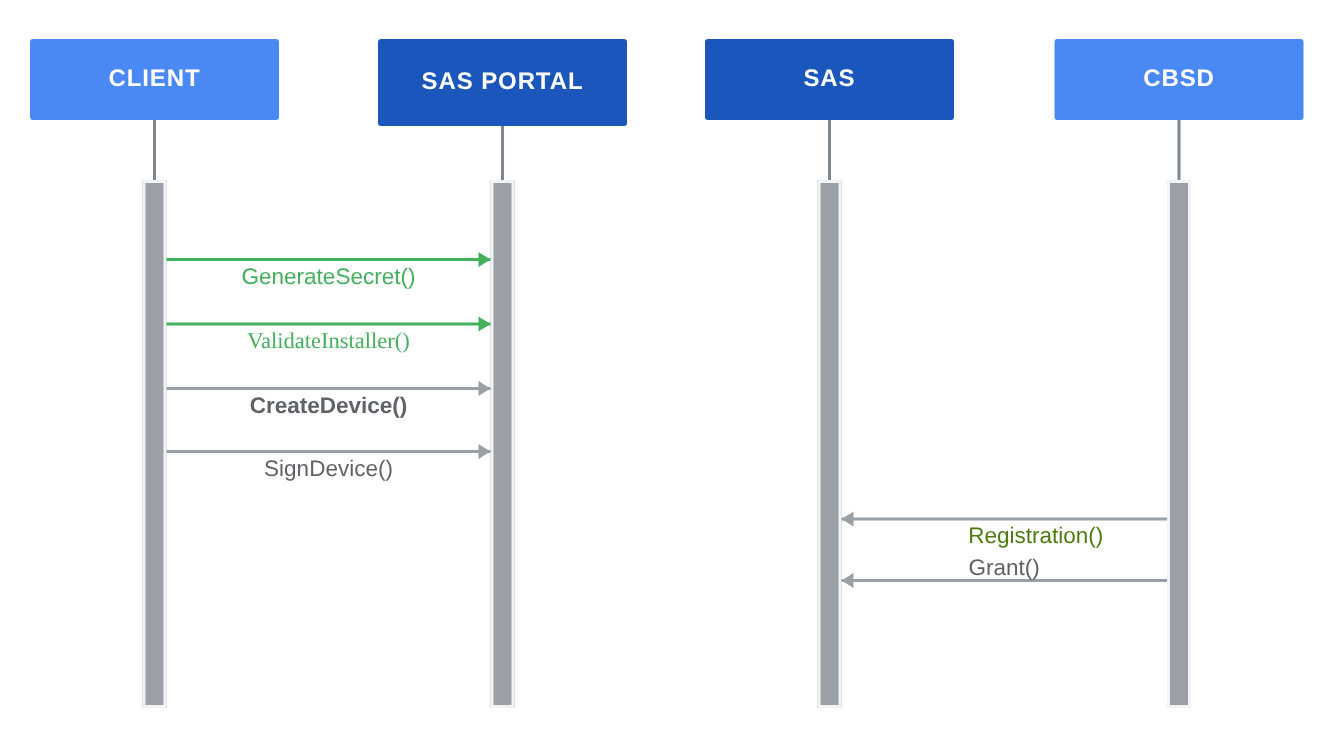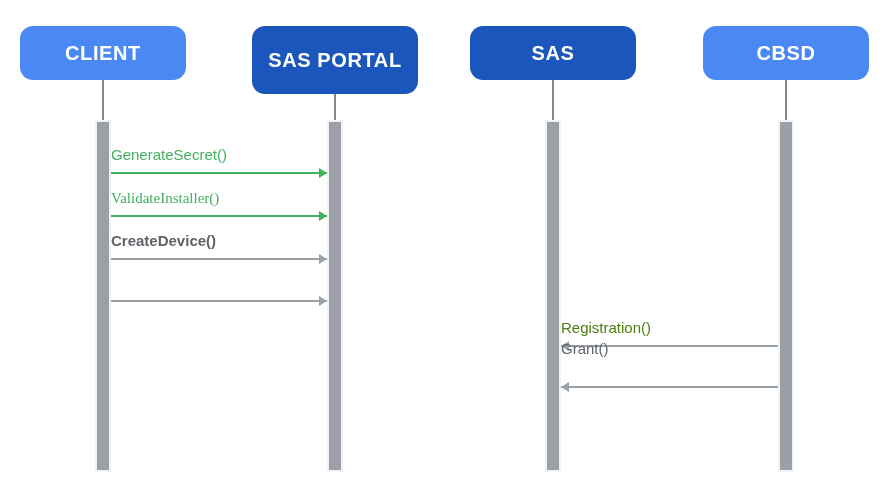--- a/index.html
+++ b/index.html
@@ -15,27 +15,27 @@
     width: 883px;
     height: 497px;
     background: #ffffff;
     overflow: hidden;
   }
 
   
   .participant {
     position: absolute;
     box-sizing: border-box;
-    border-radius: 13px;
+    border-radius: 2px;
     display: flex;
     align-items: center;
     justify-content: center;
     color: #ffffff;
     font-weight: bold;
-    font-size: 20px;
+    font-size: 16px;
     letter-spacing: 0.6px;
     white-space: nowrap;
   }
 
   
   .lifeline {
     position: absolute;
     width: 2px;
     background: #7e868f;
   }
@@ -57,22 +57,23 @@
     position: absolute;
     width: 0;
     height: 0;
     border-top: 5px solid transparent;
     border-bottom: 5px solid transparent;
   }
   .msg-label {
     position: absolute;
     font-size: 15px;
     white-space: nowrap;
-    text-align: left;
+    text-align: center;
     line-height: 18px;
+    margin-top: 30px;
   }
 </style>
 </head>
 <body>
 
 <div id="canvas" style="width: 883px; height: 497px; background: rgb(255, 255, 255);">
   <div id="lifelines-layer">
       <div class="lifeline" style="left: 102px; top: 80px; height: 40px; background: rgb(126, 134, 143);"></div>
       <div class="activation" style="left: 95px; top: 120px; width: 16px; height: 352px; background: rgb(154, 160, 166);"></div>
       <div class="lifeline" style="left: 334px; top: 80px; height: 40px; background: rgb(126, 134, 143);"></div>
@@ -94,31 +95,32 @@
         <div class="msg-label" style="left: 111px; width: 216px; top: 189px; color: rgb(67, 176, 92); font-family: Liberation Serif, serif;">ValidateInstaller()</div>
       </div>
       <div style="position: absolute; left: 0px; top: 0px; width: 100%; height: 100%; pointer-events: none; font-weight: bold;">
         <div class="msg-line" style="left: 111px; top: 258px; width: 216px; background: rgb(154, 160, 166);"></div>
         <div class="msg-head" style="top: 254px; left: 319px; border-left: 8px solid rgb(154, 160, 166);"></div>
         <div class="msg-label" style="left: 111px; width: 216px; top: 232px; color: rgb(95, 99, 104);">CreateDevice()</div>
       </div>
       <div style="position: absolute; left: 0px; top: 0px; width: 100%; height: 100%; pointer-events: none;">
         <div class="msg-line" style="left: 111px; top: 300px; width: 216px; background: rgb(154, 160, 166);"></div>
         <div class="msg-head" style="top: 296px; left: 319px; border-left: 8px solid rgb(154, 160, 166);"></div>
+        <div class="msg-label" style="left: 111px; width: 216px; top: 274px; color: rgb(95, 99, 104);">SignDevice()</div>
       </div>
       <div style="position: absolute; left: 0px; top: 0px; width: 100%; height: 100%; pointer-events: none;">
         <div class="msg-line" style="left: 561px; top: 345px; width: 217px; background: rgb(154, 160, 166);"></div>
         <div class="msg-head" style="top: 341px; left: 561px; border-right: 8px solid rgb(154, 160, 166);"></div>
         <div class="msg-label" style="left: 561px; width: 259px; top: 319px; color: #4d7c0f;">Registration()</div>
       </div>
       <div style="position: absolute; left: 0px; top: 0px; width: 100%; height: 100%; pointer-events: none;">
         <div class="msg-line" style="left: 561px; top: 386px; width: 217px; background: rgb(154, 160, 166);"></div>
         <div class="msg-head" style="top: 382px; left: 561px; border-right: 8px solid rgb(154, 160, 166);"></div>
         <div class="msg-label" style="left: 561px; width: 217px; top: 340px; color: rgb(95, 99, 104);">Grant()</div>
       </div>
     </div>
   <div id="participants-layer">
       <div class="participant" style="left: 20px; top: 26px; width: 166px; height: 54px; background: rgb(74, 137, 243);">CLIENT</div>
-      <div class="participant" style="left: 252px; top: 26px; width: 166px; height: 68px; background: rgb(26, 86, 188);">SAS PORTAL</div>
+      <div class="participant" style="left: 252px; top: 26px; width: 166px; height: 58px; background: rgb(26, 86, 188);">SAS PORTAL</div>
       <div class="participant" style="left: 470px; top: 26px; width: 166px; height: 54px; background: rgb(26, 86, 188);">SAS</div>
       <div class="participant" style="left: 703px; top: 26px; width: 166px; height: 54px; background: rgb(74, 137, 243);">CBSD</div>
     </div>
 </div>
 
 </body></html>

